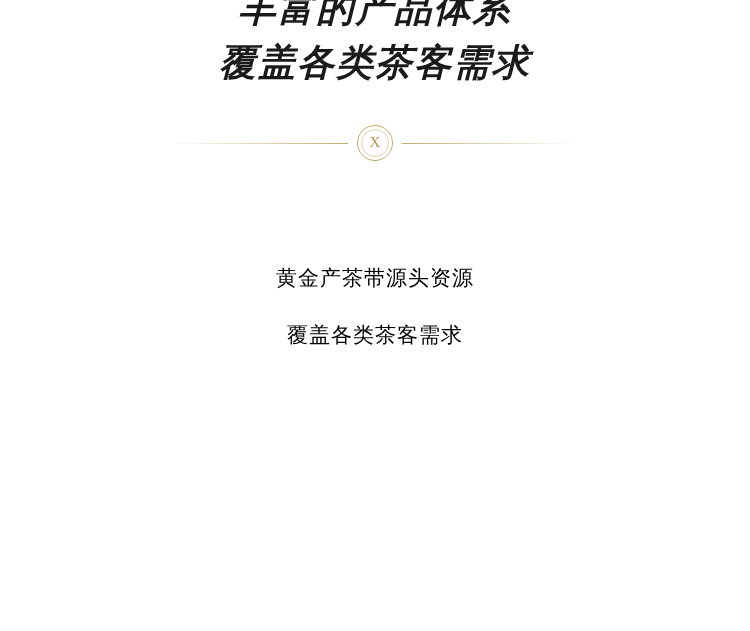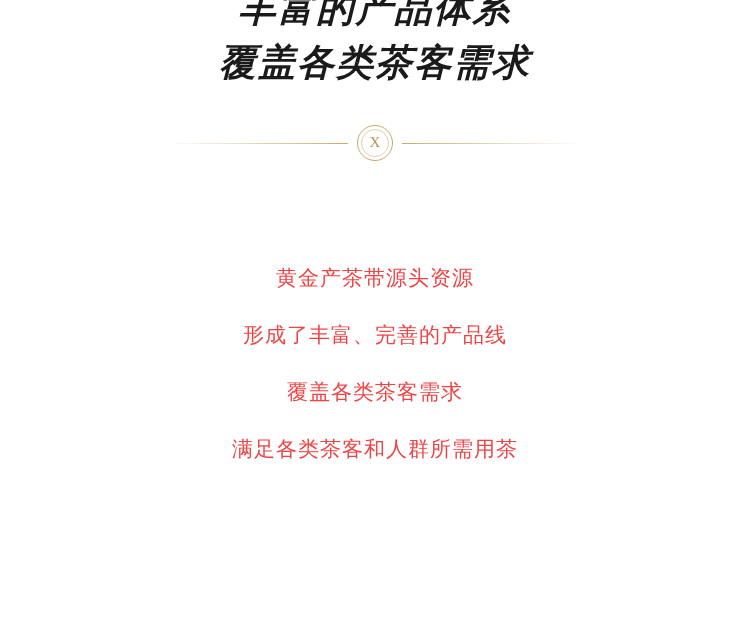--- a/index.html
+++ b/index.html
@@ -84,21 +84,21 @@
   }
 
   
   .body-copy {
     margin-top: 88px;
     width: 100%;
     text-align: center;
   }
   .copy-line {
     font-size: 21px;
-    color: #ef4444;
+    color: #000000;
     line-height: 57px;
     letter-spacing: 1px;
     white-space: nowrap;
   }
 </style>
 </head>
 <body>
 
 <div class="page">
 
@@ -110,18 +110,16 @@
   <div class="divider">
     <div class="divider-rule"></div>
     <div class="medallion">
       <span class="medallion-mark">X</span>
     </div>
     <div class="divider-rule right"></div>
   </div>
 
   <div class="body-copy">
     <div class="copy-line">黄金产茶带源头资源</div>
-    <div class="copy-line">形成了丰富、完善的产品线</div>
     <div class="copy-line">覆盖各类茶客需求</div>
-    <div class="copy-line">满足各类茶客和人群所需用茶</div>
   </div>
 
 </div>
 
 </body></html>

